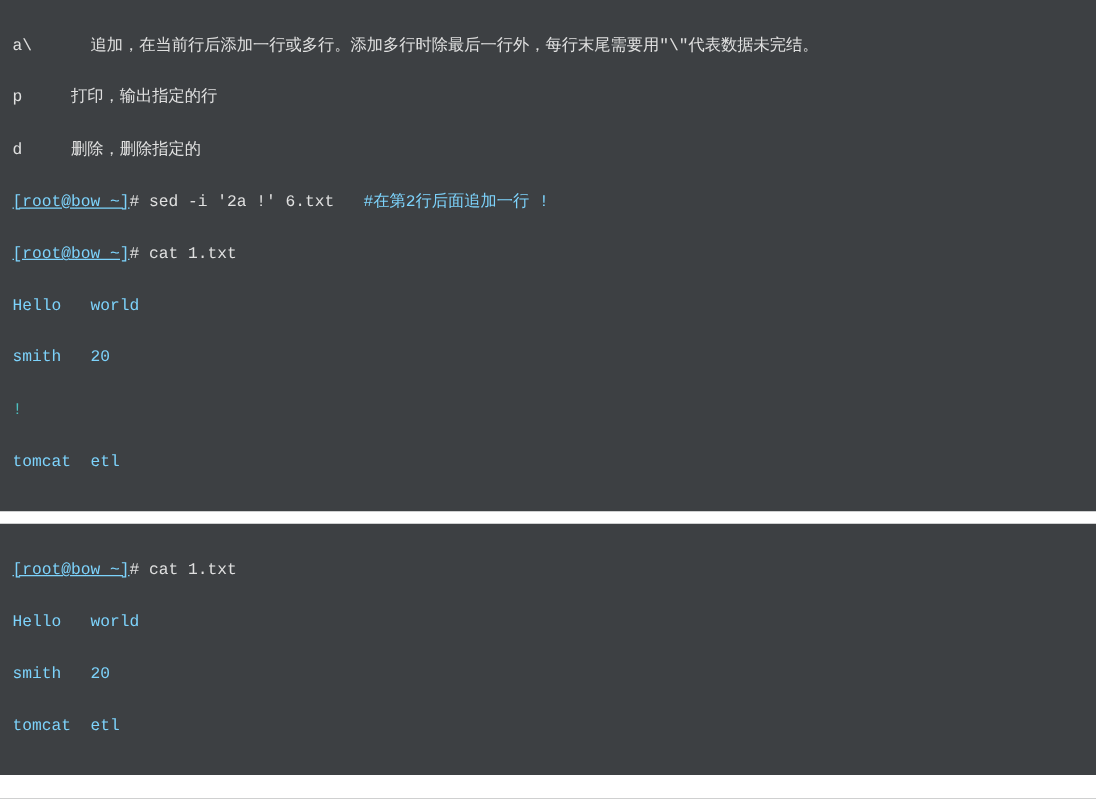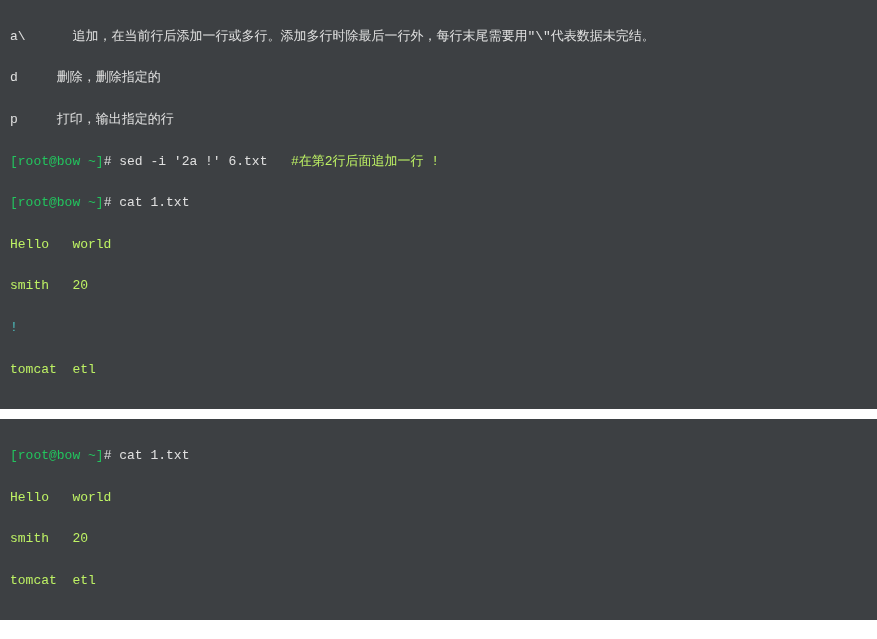--- a/index.html
+++ b/index.html
@@ -14,31 +14,31 @@
   .block {
     background: #3d4043;
     padding: 6px 10px 8px 10px;
     margin-bottom: 10px;
     white-space: pre;
     overflow: hidden;
     position: relative;
   }
   .block:last-of-type { margin-bottom: 0; }
   .white { color: #e0e0e0; }
-  .red   { color: #22c55e; }
-  .teal  { color: #bef264; }
+  .red   { color: #7dd3fc; text-decoration: underline; }
+  .teal  { color: #7dd3fc; }
   .bang { color: #4dbfbf; }
 </style>
 </head>
 <body>
 
 <div class="block">
 <div><span class="white">a\</span><span class="white">      追加，在当前行后添加一行或多行。添加多行时除最后一行外，每行末尾需要用"</span><span class="white">\</span><span class="white">"代表数据未完结。</span></div>
+<div><span class="white">p</span><span class="white">     打印，输出指定的行</span></div>
 <div><span class="white">d</span><span class="white">     删除，删除指定的</span></div>
-<div><span class="white">p</span><span class="white">     打印，输出指定的行</span></div>
 <div><span class="red">[root@bow ~]</span><span class="white"># </span><span class="white">sed -i '2a !' 6.txt   </span><span class="teal">#在第2行后面追加一行 !</span></div>
 <div><span class="red">[root@bow ~]</span><span class="white"># </span><span class="white">cat 1.txt</span></div>
 <div><span class="teal">Hello   world</span></div>
 <div><span class="teal">smith   20</span></div>
 <div><span class="bang">!</span></div>
 <div><span class="teal">tomcat  etl</span></div>
 </div>
 
 <div class="block">
 <div><span class="red">[root@bow ~]</span><span class="white"># </span><span class="white">cat 1.txt</span></div>

